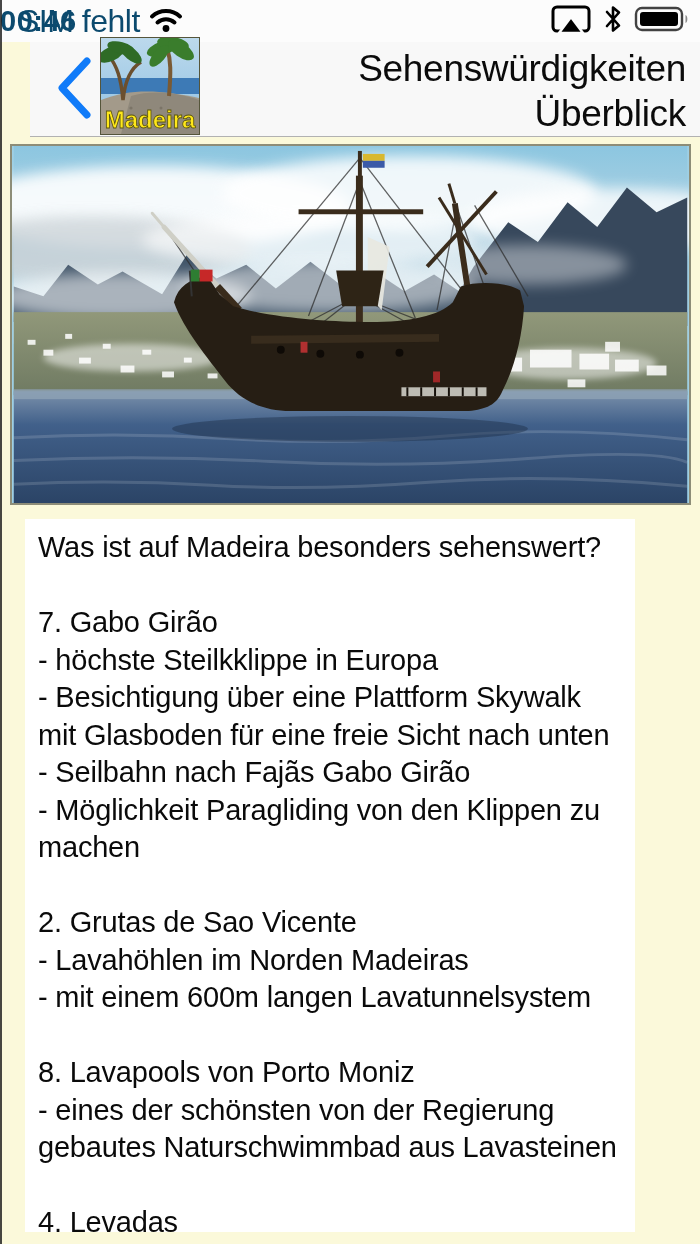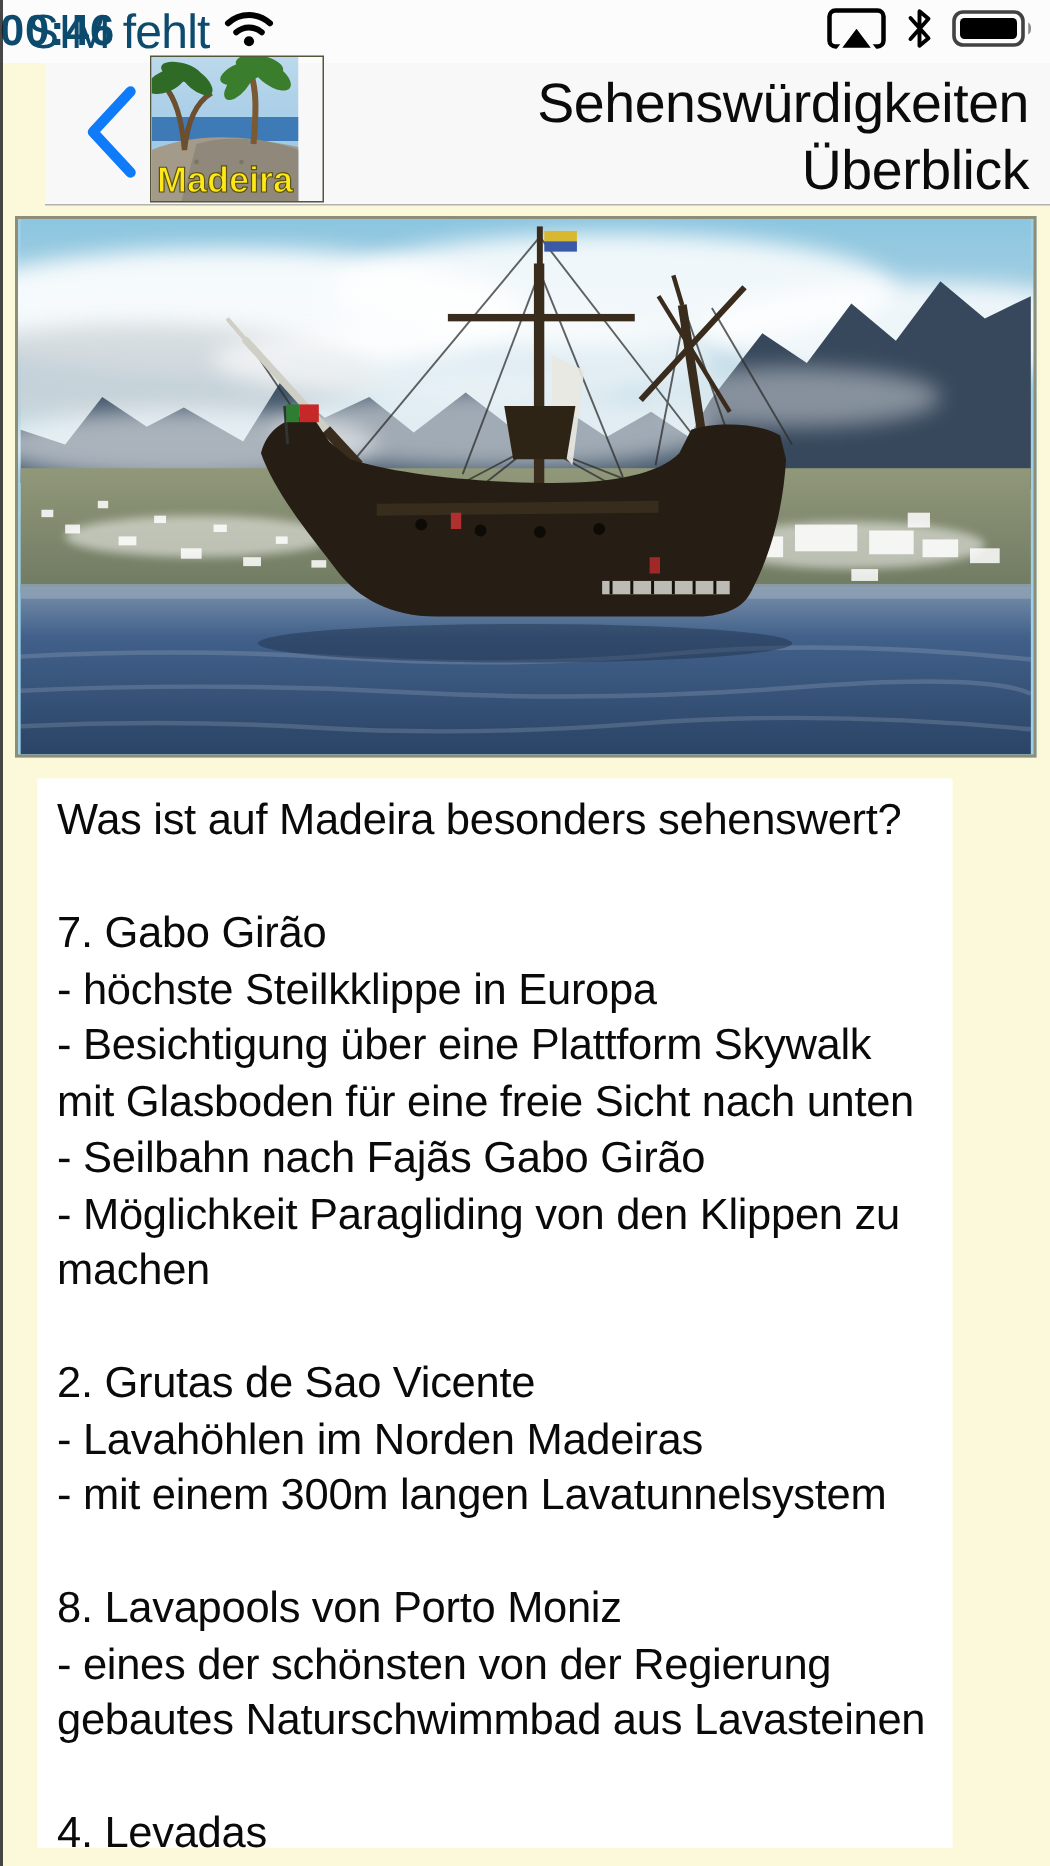--- a/index.html
+++ b/index.html
@@ -37,21 +37,21 @@
     position:absolute; left:14px; top:10px; width:60px; height:74px;
     background:none; border:none; cursor:pointer;
     display:flex; align-items:center; justify-content:center;
   }
   .nav-title {
     position:absolute; right:14px; top:4px; text-align:right;
     font-size:37px; line-height:45px; color:#0b0b0b; font-weight:500;
     white-space:pre-line; letter-spacing:-.3px;
   }
   .app-icon {
-    position:absolute; left:100px; top:37px; width:116px; height:98px;
+    position:absolute; left:100px; top:37px; width:100px; height:98px;
     border:1px solid #55553a; z-index:6; overflow:hidden;
   }
   .app-icon svg { display:block; }
 
   
   .content { position:relative; height:1107px; background:#fbf9da; }
   .photo-frame {
     margin:7px 9px 0 10px; width:681px; height:361px;
     border:2px solid #8d8d78; background:#9ecfe4; overflow:hidden;
   }
@@ -306,21 +306,21 @@
       <div class="para">Was ist auf Madeira besonders sehenswert?</div>
       <div class="para">7. Gabo Girão
 - höchste Steilkklippe in Europa
 - Besichtigung über eine Plattform Skywalk
 mit Glasboden für eine freie Sicht nach unten
 - Seilbahn nach Fajãs Gabo Girão
 - Möglichkeit Paragliding von den Klippen zu
 machen</div>
       <div class="para">2. Grutas de Sao Vicente
 - Lavahöhlen im Norden Madeiras
-- mit einem 300m langen Lavatunnelsystem</div>
+- mit einem 600m langen Lavatunnelsystem</div>
       <div class="para">8. Lavapools von Porto Moniz
 - eines der schönsten von der Regierung
 gebautes Naturschwimmbad aus Lavasteinen</div>
       <div class="para">4. Levadas</div>
     </div>
   </div>
 
 </div>
 
 </body></html>

